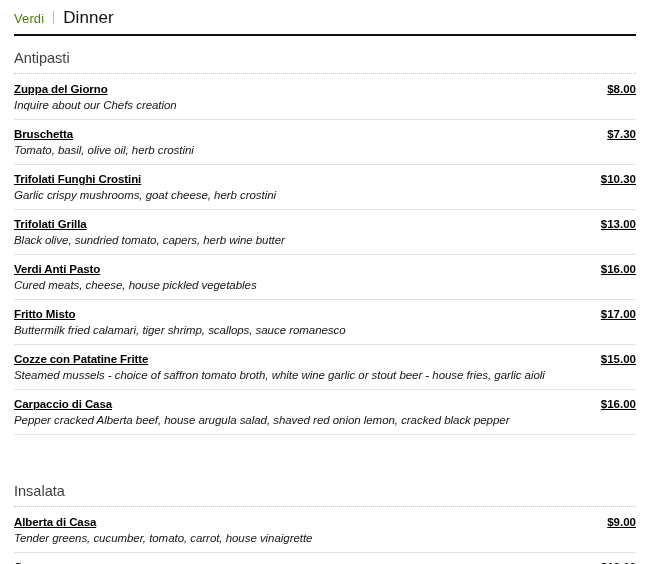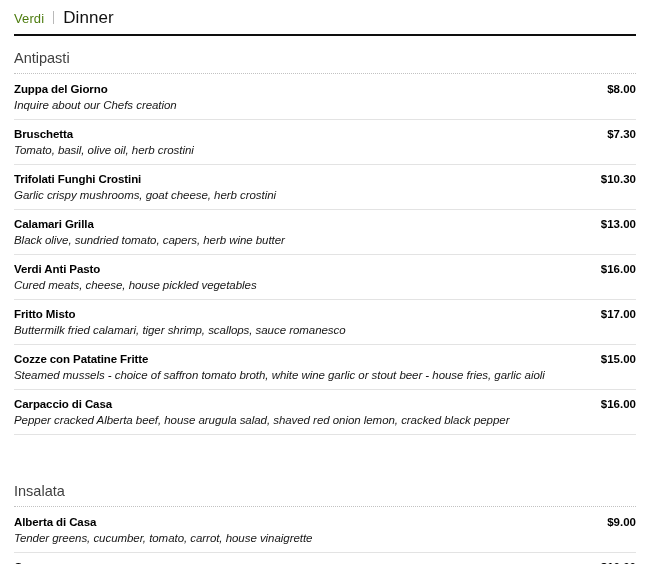--- a/index.html
+++ b/index.html
@@ -77,20 +77,21 @@
   }
   
   .item {
     padding: 7px 0 6px 0;
     border-bottom: 1px solid #e3e3e3;
   }
   .item-top {
     display: flex;
     align-items: flex-start;
     justify-content: space-between;
+    text-decoration: underline;
   }
   .item-name {
     font-size: 11.5px;
     font-weight: bold;
     color: #000000;
     line-height: 14px;
     letter-spacing: -0.1px;
   }
   .item-price {
     font-size: 11.5px;
@@ -144,21 +145,21 @@
         </div>
         <div class="item">
           <div class="item-top">
             <span class="item-name">Trifolati Funghi Crostini</span>
             <span class="item-price">$10.30</span>
           </div>
           <div class="item-desc">Garlic crispy mushrooms, goat cheese, herb crostini</div>
         </div>
         <div class="item">
           <div class="item-top">
-            <span class="item-name">Calamari Grilla</span>
+            <span class="item-name">Trifolati Grilla</span>
             <span class="item-price">$13.00</span>
           </div>
           <div class="item-desc">Black olive, sundried tomato, capers, herb wine butter</div>
         </div>
         <div class="item">
           <div class="item-top">
             <span class="item-name">Verdi Anti Pasto</span>
             <span class="item-price">$16.00</span>
           </div>
           <div class="item-desc">Cured meats, cheese, house pickled vegetables</div>

